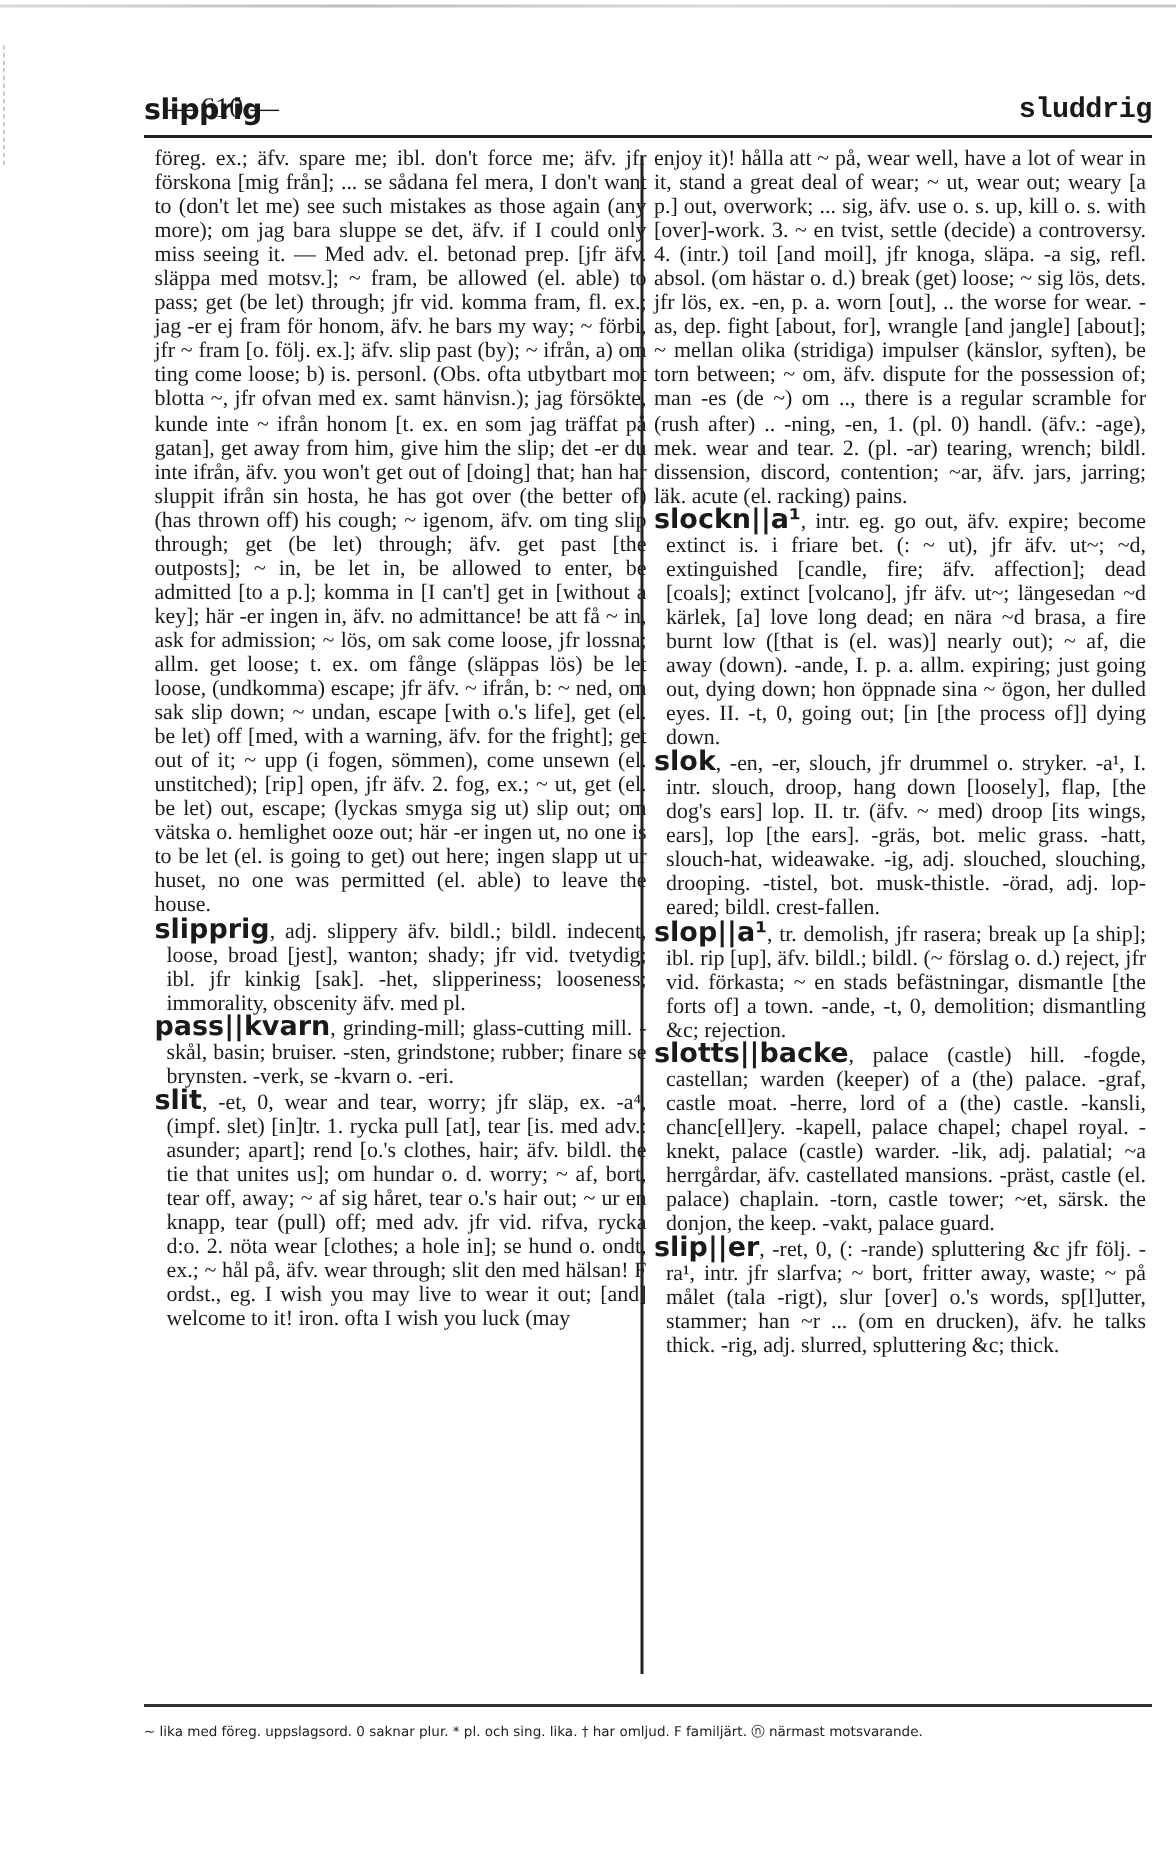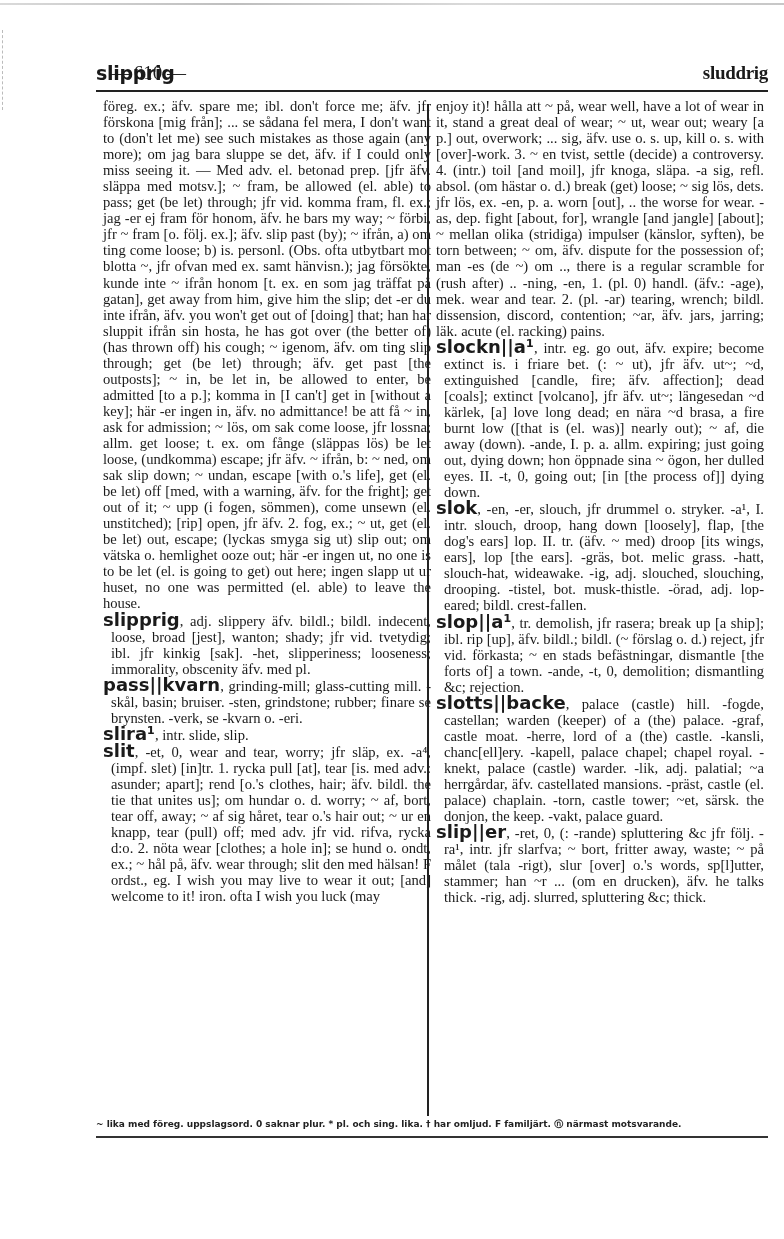--- a/index.html
+++ b/index.html
@@ -5,35 +5,35 @@
   html, body { margin: 0; padding: 0; background: #ffffff; }
   body {
     width: 784px; height: 1239px; position: relative; overflow: hidden;
     font-family: "DejaVu Serif", "Liberation Serif", serif; color: #1a1a1a;
   }
   .page-top-edge { position: absolute; left: 0; top: 3px; width: 784px; height: 2px; background: linear-gradient(90deg,#bbb,#888 30%,#bbb 60%,#999); opacity: .55; }
   .page-left-edge { position: absolute; left: 2px; top: 30px; width: 1px; height: 80px; border-left: 1px dashed #bbb; }
   .running-head { position: absolute; left: 96px; top: 62px; width: 672px; height: 26px; }
   .rh-left { position: absolute; left: 0; top: 0; font-family: "DejaVu Sans", "Liberation Sans", sans-serif; font-weight: bold; font-size: 19px; letter-spacing: -0.3px; }
   .rh-center { position: absolute; left: 0; right: 0; top: 0; font-family: "Liberation Serif", serif; font-size: 19px; padding-left: 14px; }
-  .rh-right { position: absolute; right: 0; top: 0; font-family: Liberation Serif, serif; font-weight: bold; font-size: 19px; letter-spacing: -0.3px; }
+  .rh-right { position: absolute; right: 0; top: 0; font-family: Liberation Mono, monospace; font-weight: bold; font-size: 19px; letter-spacing: -0.3px; }
   .head-rule { position: absolute; left: 96px; top: 90px; width: 672px; height: 2px; background: #222; }
   .column {
     position: absolute; top: 98px; width: 328px;
     font-family: "Liberation Serif", "DejaVu Serif", serif;
     font-size: 14.6px; line-height: 16.05px; text-align: justify;
   }
   .col-left { left: 103px; }
   .col-right { left: 436px; }
   .col-divider { position: absolute; left: 427px; top: 104px; width: 1.5px; height: 1012px; background: #222; }
   .entry { margin: 0; text-indent: -8px; padding-left: 8px; }
   .entry.cont { text-indent: 0; padding-left: 0; }
   .hw { font-family: "DejaVu Sans", "Liberation Sans", sans-serif; font-weight: bold; font-size: 18px; }
   .foot-rule { position: absolute; left: 96px; top: 1136px; width: 672px; height: 1.5px; background: #333; }
-  .footnote { position: absolute; left: 96px; top: 1118px; width: 672px; font-family: "DejaVu Sans", "Liberation Sans", sans-serif; font-size: 9px; font-weight: bold; color: #222; white-space: nowrap; }
+  .footnote { position: absolute; left: 96px; top: 1148px; width: 672px; font-family: "DejaVu Sans", "Liberation Sans", sans-serif; font-size: 9px; font-weight: normal; color: #222; white-space: nowrap; }
 </style>
 </head>
 <body>
 
 <div class="page-top-edge"></div>
 <div class="page-left-edge"></div>
 
 <header class="running-head">
   <span class="rh-left">slipprig</span>
   <span class="rh-center">— 610 —</span>
@@ -43,23 +43,20 @@
 
 <section class="column col-left">
   <div class="entry cont">
     <span>föreg. ex.; äfv. spare me; ibl. don't force me; äfv. jfr förskona [mig från]; ... se sådana fel mera, I don't want to (don't let me) see such mistakes as those again (any more); om jag bara sluppe se det, äfv. if I could only miss seeing it. — Med adv. el. betonad prep. [jfr äfv. släppa med motsv.]; ~ fram, be allowed (el. able) to pass; get (be let) through; jfr vid. komma fram, fl. ex.; jag -er ej fram för honom, äfv. he bars my way; ~ förbi, jfr ~ fram [o. följ. ex.]; äfv. slip past (by); ~ ifrån, a) om ting come loose; b) is. personl. (Obs. ofta utbytbart mot blotta ~, jfr ofvan med ex. samt hänvisn.); jag försökte, kunde inte ~ ifrån honom [t. ex. en som jag träffat på gatan], get away from him, give him the slip; det -er du inte ifrån, äfv. you won't get out of [doing] that; han har sluppit ifrån sin hosta, he has got over (the better of) (has thrown off) his cough; ~ igenom, äfv. om ting slip through; get (be let) through; äfv. get past [the outposts]; ~ in, be let in, be allowed to enter, be admitted [to a p.]; komma in [I can't] get in [without a key]; här -er ingen in, äfv. no admittance! be att få ~ in, ask for admission; ~ lös, om sak come loose, jfr lossna; allm. get loose; t. ex. om fånge (släppas lös) be let loose, (undkomma) escape; jfr äfv. ~ ifrån, b: ~ ned, om sak slip down; ~ undan, escape [with o.'s life], get (el. be let) off [med, with a warning, äfv. for the fright]; get out of it; ~ upp (i fogen, sömmen), come unsewn (el. unstitched); [rip] open, jfr äfv. 2. fog, ex.; ~ ut, get (el. be let) out, escape; (lyckas smyga sig ut) slip out; om vätska o. hemlighet ooze out; här -er ingen ut, no one is to be let (el. is going to get) out here; ingen slapp ut ur huset, no one was permitted (el. able) to leave the house.</span>
   </div>
   <div class="entry">
     <span class="hw">slipprig</span><span>, adj. slippery äfv. bildl.; bildl. indecent, loose, broad [jest], wanton; shady; jfr vid. tvetydig; ibl. jfr kinkig [sak]. -het, slipperiness; looseness; immorality, obscenity äfv. med pl.</span>
   </div>
   <div class="entry">
     <span class="hw">pass||kvarn</span><span>, grinding-mill; glass-cutting mill. -skål, basin; bruiser. -sten, grindstone; rubber; finare se brynsten. -verk, se -kvarn o. -eri.</span>
-  </div>
-  <div class="entry">
-    <span class="hw">slira¹</span><span>, intr. slide, slip.</span>
   </div>
   <div class="entry">
     <span class="hw">slit</span><span>, -et, 0, wear and tear, worry; jfr släp, ex. -a⁴, (impf. slet) [in]tr. 1. rycka pull [at], tear [is. med adv.: asunder; apart]; rend [o.'s clothes, hair; äfv. bildl. the tie that unites us]; om hundar o. d. worry; ~ af, bort, tear off, away; ~ af sig håret, tear o.'s hair out; ~ ur en knapp, tear (pull) off; med adv. jfr vid. rifva, rycka d:o. 2. nöta wear [clothes; a hole in]; se hund o. ondt, ex.; ~ hål på, äfv. wear through; slit den med hälsan! F ordst., eg. I wish you may live to wear it out; [and] welcome to it! iron. ofta I wish you luck (may</span>
   </div>
 </section>
 
 <div class="col-divider"></div>
 
 <section class="column col-right">
   <div class="entry cont">

